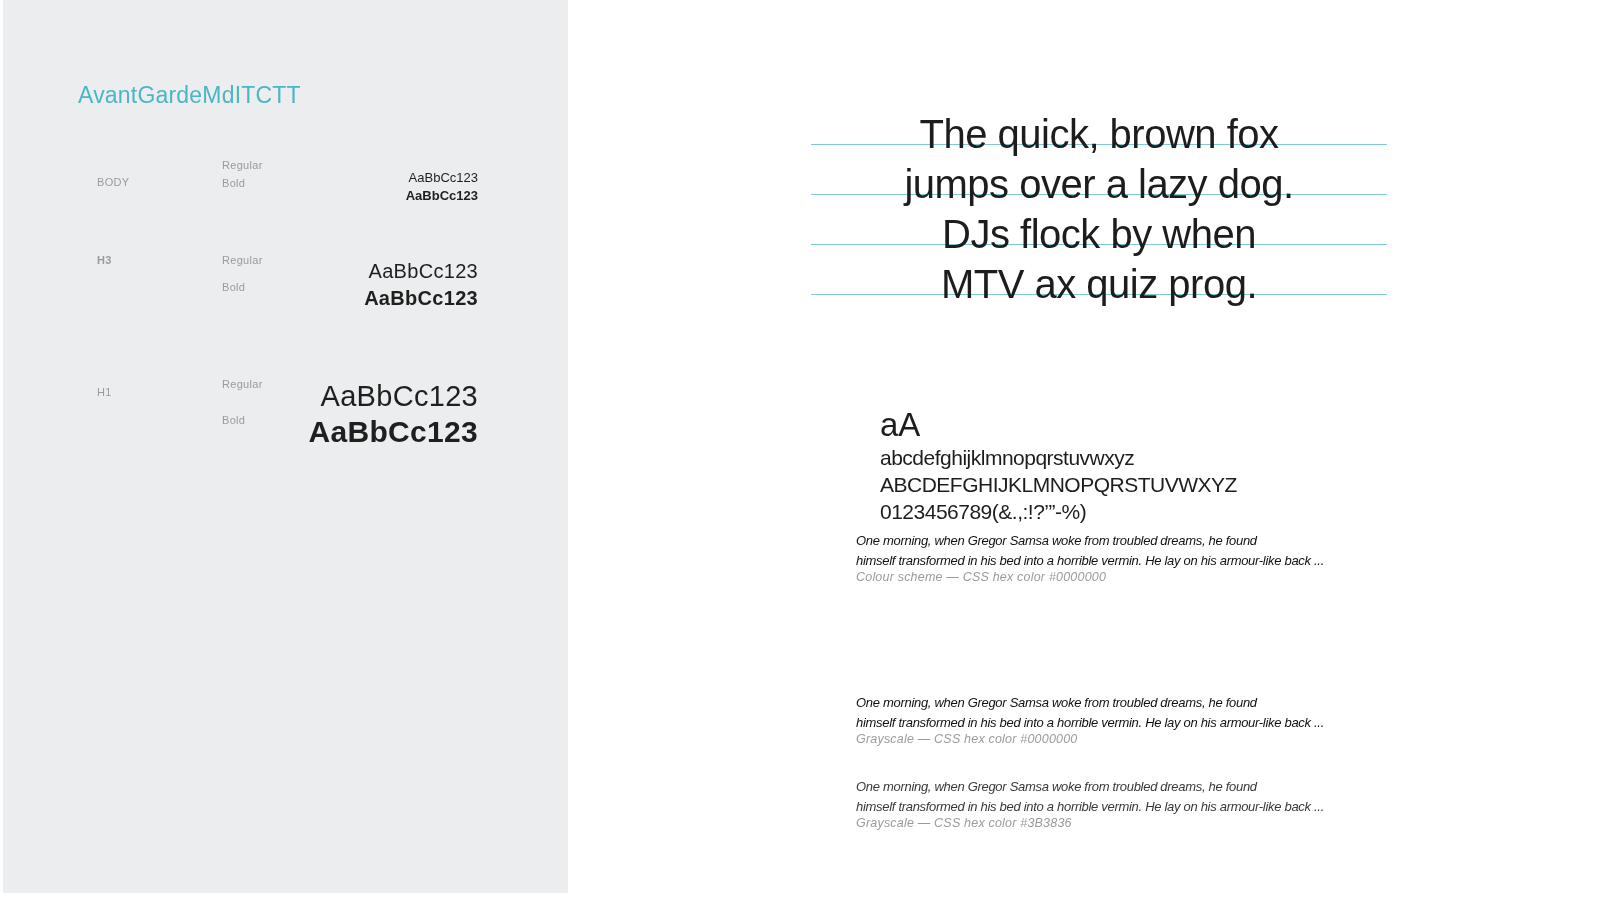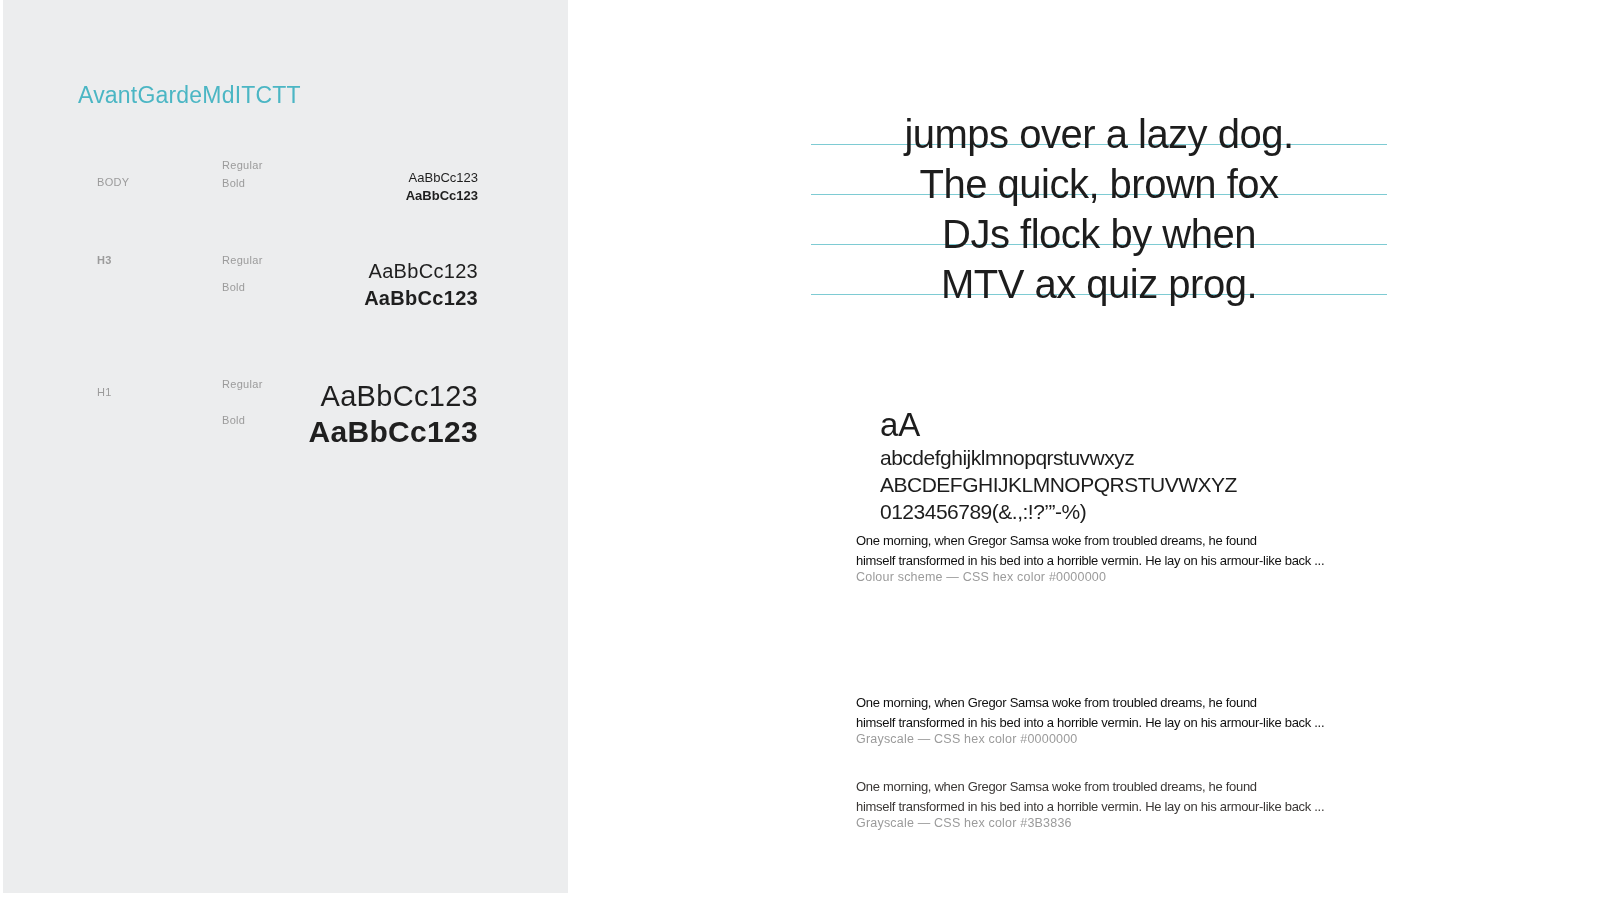--- a/index.html
+++ b/index.html
@@ -53,21 +53,21 @@
     text-align:center; font-size:40px; line-height:1; color:#1d1d1d;
     letter-spacing:-0.5px; white-space:nowrap;
   }
 
   
   .glyphs { position:absolute; left:880px; top:406px; }
   .glyph-aa { font-size:33px; line-height:38px; color:#1d1d1d; }
   .glyph-line { font-size:21px; line-height:27px; color:#1d1d1d; letter-spacing:-0.5px; white-space:nowrap; }
 
   
-  .text-sample { position:absolute; left:856px; width:500px; }
+  .text-sample { position:absolute; left:856px; width:500px;font-style:italic; }
   .text-sample .para { font-size:13px; line-height:19.5px; letter-spacing:-0.3px; white-space:nowrap; color:#111111; }
   .text-sample .caption { font-size:12.5px; color:#9B9B9B; letter-spacing:0.2px; white-space:nowrap; }
   .sample-1 { top:531px; }
   .sample-2 { top:693px; }
   .sample-3 { top:777px; }
   .sample-3 .para { color:#3B3836; }
 </style>
 </head>
 <body>
 
@@ -113,25 +113,25 @@
     <div class="style-line">
       <span class="style-label">Bold</span>
       <span class="style-sample weight-bold">AaBbCc123</span>
     </div>
   </div>
 </div>
 
 <div class="pangram">
   <div class="p-line">
     <span class="p-rule"></span>
-    <span class="p-text">jumps over a lazy dog.</span>
+    <span class="p-text">The quick, brown fox</span>
   </div>
   <div class="p-line">
     <span class="p-rule"></span>
-    <span class="p-text">The quick, brown fox</span>
+    <span class="p-text">jumps over a lazy dog.</span>
   </div>
   <div class="p-line">
     <span class="p-rule"></span>
     <span class="p-text">DJs flock by when</span>
   </div>
   <div class="p-line">
     <span class="p-rule"></span>
     <span class="p-text">MTV ax quiz prog.</span>
   </div>
 </div>

